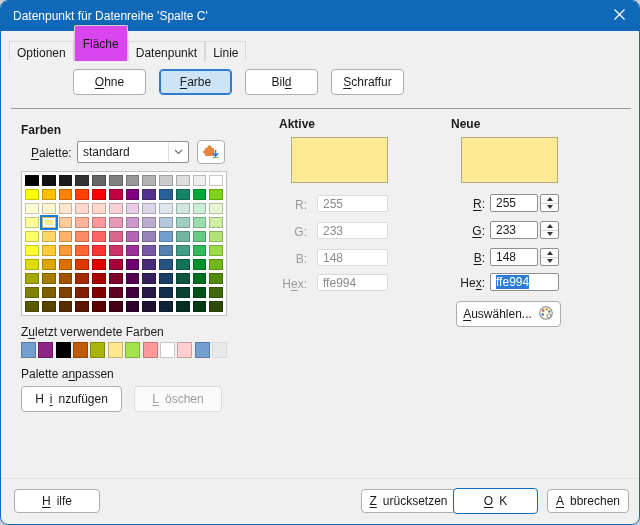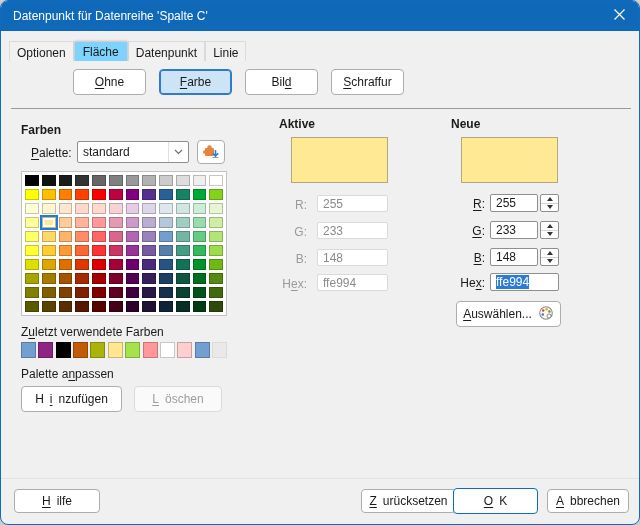--- a/index.html
+++ b/index.html
@@ -10,21 +10,21 @@
     font-family:"Liberation Sans",sans-serif;font-size:12px;color:#1a1a1a;
   }
   .titlebar{position:absolute;top:0;left:0;right:0;height:30px;background:#1068B8;
     display:flex;align-items:center;padding-left:12px;color:#fff;font-size:12px;}
   .close-btn{position:absolute;top:0;right:0;width:40px;height:30px;display:flex;
     align-items:center;justify-content:center;cursor:default;}
   
   .tabs{position:absolute;top:36px;left:8px;display:flex;align-items:flex-end;height:24px;}
   .tab{height:20px;padding:2px 7px 0 7px;background:#F1F1F1;border:1px solid #DADADA;
     border-bottom:none;display:flex;align-items:center;color:#1a1a1a;}
-  .tab.active{background:#7dd3fc;height:20px;padding:0 8px;border:1px solid #CFCFCF;
+  .tab.active{background:#d946ef;height:36px;padding:0 8px;border:1px solid #CFCFCF;
     border-bottom:none;border-radius:2px 2px 0 0;box-shadow:0 -1px 2px rgba(0,0,0,.10);z-index:2;}
   
   .filltype-row{position:absolute;top:68px;left:72px;display:flex;gap:13px;}
   .ft-btn{width:73px;height:26px;background:#fff;border:1px solid #ADADAD;border-radius:4px;
     display:flex;align-items:center;justify-content:center;}
   .ft-btn.active{background:#CDE4F7;border:1px solid #2F7BC9;box-shadow:inset 0 0 0 1px #2F7BC9;}
   .sep{position:absolute;top:107px;left:10px;width:620px;height:1px;background:#9B9B9B;}
   .heading{position:absolute;font-weight:bold;}
   .lbl{position:absolute;}
   u{text-underline-offset:2px;text-decoration-thickness:1px;}

